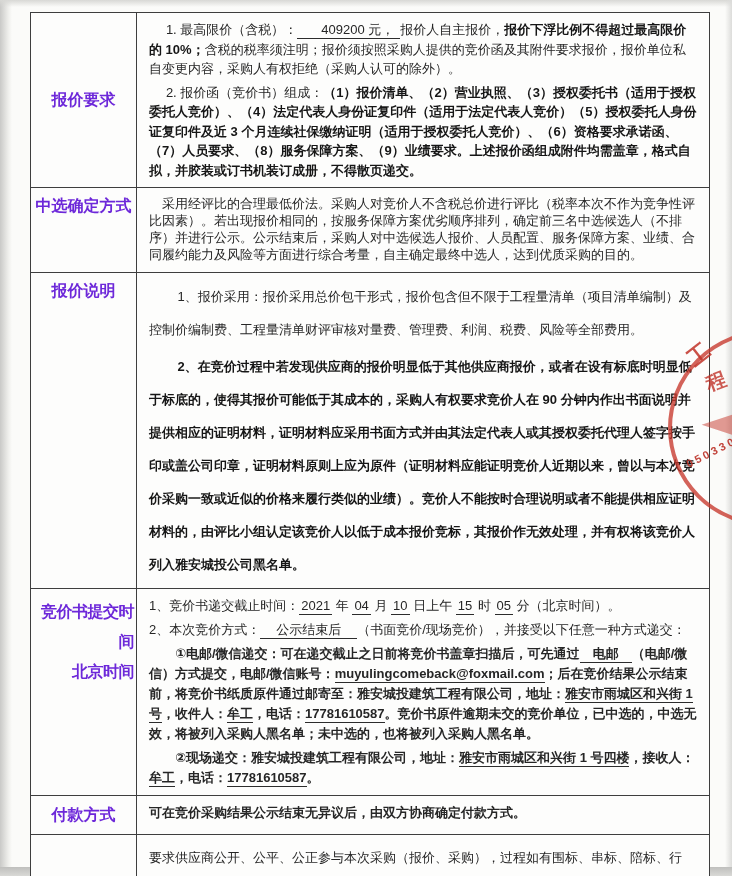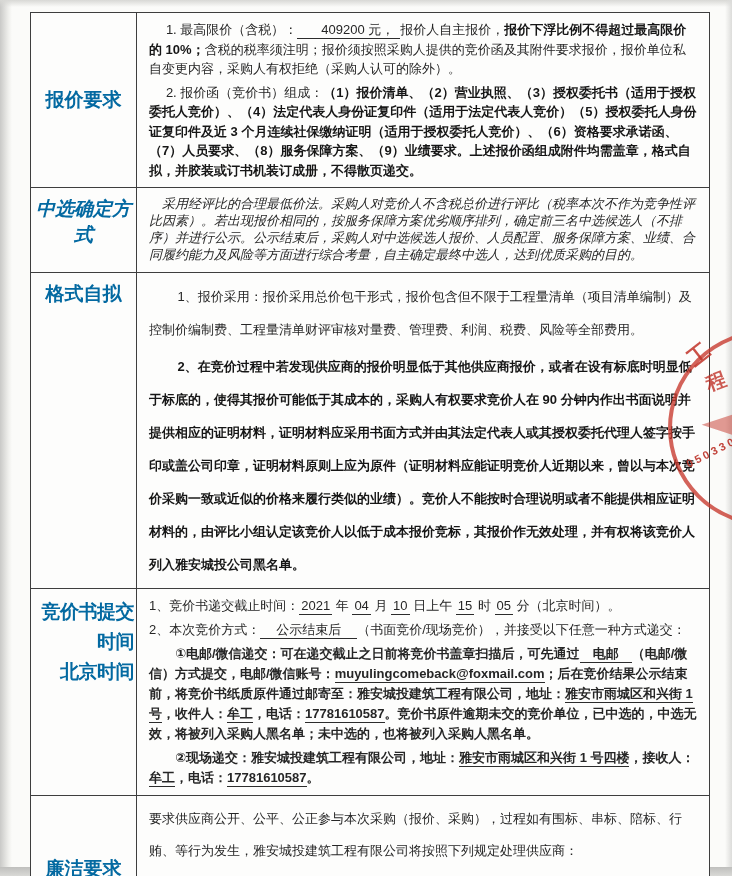--- a/index.html
+++ b/index.html
@@ -20,21 +20,21 @@
 
   table.doc{
     position:absolute;left:30px;top:12px;width:679px;height:854px;
     border-collapse:collapse;table-layout:fixed;
     background:#fdfdfc;
   }
   td{border:1.5px solid #3e3e3e;vertical-align:top;overflow:hidden;}
   col.c-label{width:106px;}
   col.c-content{width:573px;}
 
-  td.lbl{font-weight:bold;font-size:19px;color:#0369a1;text-align:center;padding:2px 4px;}
+  td.lbl{font-weight:bold;font-size:16px;color:#6d28d9;text-align:center;padding:2px 4px;}
   td.lbl.mid{vertical-align:middle;}
   td.lbl.top{vertical-align:top;padding-top:8px;}
   td.lbl.two{vertical-align:top;text-align:right;padding:8px 2px 0 6px;line-height:30px;letter-spacing:-0.5px;}
 
   td.cnt{font-size:13px;color:#262626;padding:3px 8px 3px 8px;}
   .r1c{line-height:19.5px;}
   .r2c{line-height:17px;}
   .r3c{line-height:33px;padding-top:4px;}
   .r4c{line-height:20px;}
   .r5c{line-height:20px;font-weight:bold;}
@@ -85,52 +85,60 @@
       <tr style="height:156px;">
     <td class="lbl mid">
       <span>报价要求</span>
     </td>
     <td class="cnt r1c">
       <p class="para ind13"><span>1. 最高限价（含税）：</span><span class="u pad-amount">409200 元，</span><span>报价人自主报价，</span><b>报价下浮比例不得超过最高限价的 10%；</b><span>含税的税率须注明；报价须按照采购人提供的竞价函及其附件要求报价，报价单位私自变更内容，采购人有权拒绝（采购人认可的除外）。</span></p>
       <p class="para ind13"><span>2. 报价函（竞价书）组成：</span><b>（1）报价清单、（2）营业执照、（3）授权委托书（适用于授权委托人竞价）、（4）法定代表人身份证复印件（适用于法定代表人竞价）（5）授权委托人身份证复印件及近 3 个月连续社保缴纳证明（适用于授权委托人竞价）、（6）资格要求承诺函、（7）人员要求、（8）服务保障方案、（9）业绩要求。上述报价函组成附件均需盖章，格式自拟，并胶装或订书机装订成册，不得散页递交。</b></p>
     </td>
   </tr>
 
-  <tr style="height:85px;font-style:italic;">
+  <tr style="height:85px;">
     <td class="lbl top">
       <span>中选确定方式</span>
     </td>
     <td class="cnt r2c">
       <p class="para ind10">采用经评比的合理最低价法。采购人对竞价人不含税总价进行评比（税率本次不作为竞争性评比因素）。若出现报价相同的，按服务保障方案优劣顺序排列，确定前三名中选候选人（不排序）并进行公示。公示结束后，采购人对中选候选人报价、人员配置、服务保障方案、业绩、合同履约能力及风险等方面进行综合考量，自主确定最终中选人，达到优质采购的目的。</p>
     </td>
   </tr>
 
   <tr style="height:298px;">
     <td class="lbl top">
-      <span>格式自拟</span>
+      <span>报价说明</span>
     </td>
     <td class="cnt r3c">
       <p class="para ind22">1、报价采用：报价采用总价包干形式，报价包含但不限于工程量清单（项目清单编制）及控制价编制费、工程量清单财评审核对量费、管理费、利润、税费、风险等全部费用。</p>
       <p class="para ind22"><b>2、在竞价过程中若发现供应商的报价明显低于其他供应商报价，或者在设有标底时明显低于标底的，使得其报价可能低于其成本的，采购人有权要求竞价人在 90 分钟内作出书面说明并提供相应的证明材料，证明材料应采用书面方式并由其法定代表人或其授权委托代理人签字按手印或盖公司印章，证明材料原则上应为原件（证明材料应能证明竞价人近期以来，曾以与本次竞价采购一致或近似的价格来履行类似的业绩）。竞价人不能按时合理说明或者不能提供相应证明材料的，由评比小组认定该竞价人以低于成本报价竞标，其报价作无效处理，并有权将该竞价人列入雅安城投公司黑名单。</b></p>
     </td>
   </tr>
 
   <tr style="height:180px;">
     <td class="lbl two">
       <span>竞价书提交时间</span><br>
       <span>北京时间</span>
     </td>
     <td class="cnt r4c">
       <p class="para"><span>1、竞价书递交截止时间：</span><span class="u pad-sm">2021</span><span> 年 </span><span class="u pad-sm">04</span><span> 月 </span><span class="u pad-sm">10</span><span> 日上午 </span><span class="u pad-sm">15</span><span> 时 </span><span class="u pad-sm">05</span><span> 分（北京时间）。</span></p>
       <p class="para"><span>2、本次竞价方式：</span><span class="u pad-wide">公示结束后</span><span>（书面竞价/现场竞价），并接受以下任意一种方式递交：</span></p>
       <p class="para ind20"><span>①电邮/微信递交：可在递交截止之日前将竞价书盖章扫描后，可先通过</span><span class="u pad-mid">电邮</span><span>（电邮/微信）方式提交，电邮/微信账号：</span><span class="u">muyulingcomeback@foxmail.com</span><span>；后在竞价结果公示结束前，将竞价书纸质原件通过邮寄至：雅安城投建筑工程有限公司，地址：</span><span class="u">雅安市雨城区和兴街 1 号</span><span>，收件人：</span><span class="u">牟工</span><span>，电话：</span><span class="u">17781610587</span><span>。竞价书原件逾期未交的竞价单位，已中选的，中选无效，将被列入采购人黑名单；未中选的，也将被列入采购人黑名单。</span></p>
       <p class="para ind20"><span>②现场递交：雅安城投建筑工程有限公司，地址：</span><span class="u">雅安市雨城区和兴街 1 号四楼</span><span>，接收人：</span><span class="u">牟工</span><span>，电话：</span><span class="u">17781610587</span><span>。</span></p>
     </td>
   </tr>
 
+  <tr style="height:39px;">
+    <td class="lbl mid">
+      <span>付款方式</span>
+    </td>
+    <td class="cnt r5c">
+      <p class="para">可在竞价采购结果公示结束无异议后，由双方协商确定付款方式。</p>
+    </td>
+  </tr>
 
   <tr style="height:96px;">
     <td class="lbl mid">
       <span>廉洁要求</span>
     </td>
     <td class="cnt r6c">
       <p class="para">要求供应商公开、公平、公正参与本次采购（报价、采购），过程如有围标、串标、陪标、行贿、等行为发生，雅安城投建筑工程有限公司将按照下列规定处理供应商：</p>
       <p class="para">（1）已中选的，中选无效，并没收相关保证金（如有）。已签订合同的，雅安城投建筑工程有限</p>
     </td>
   </tr>

